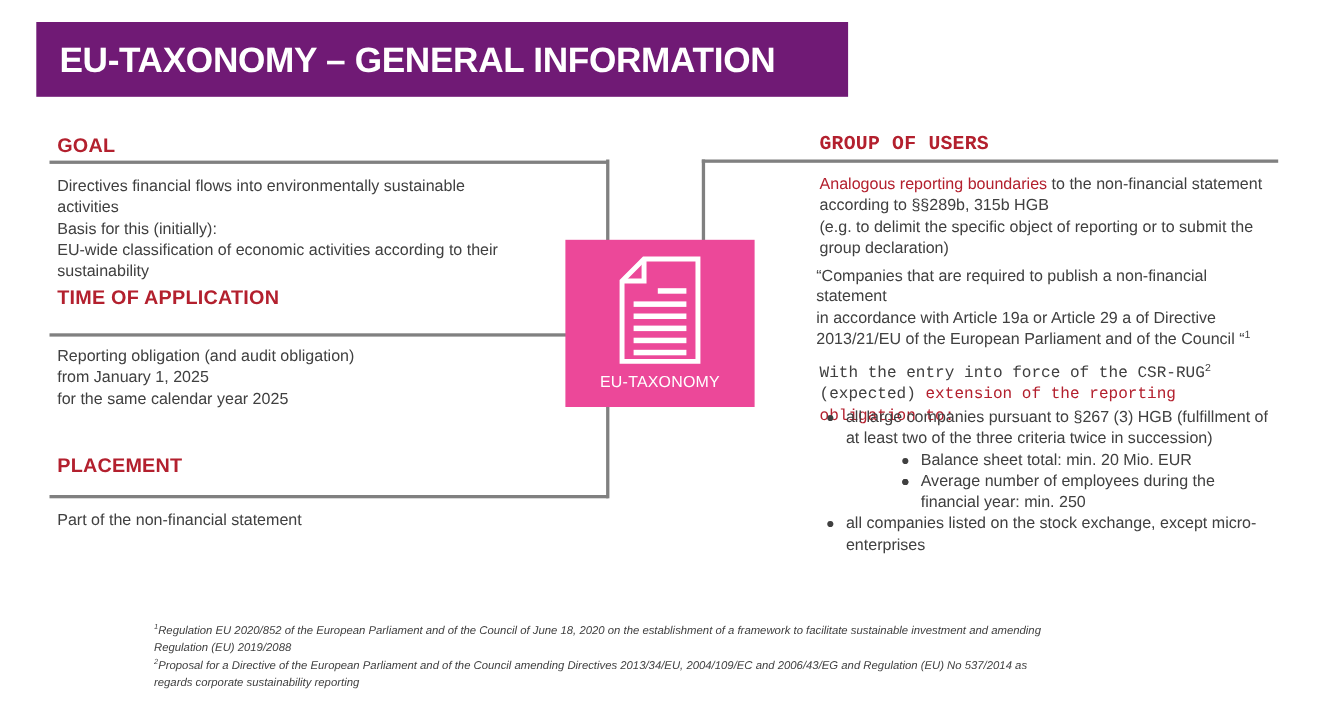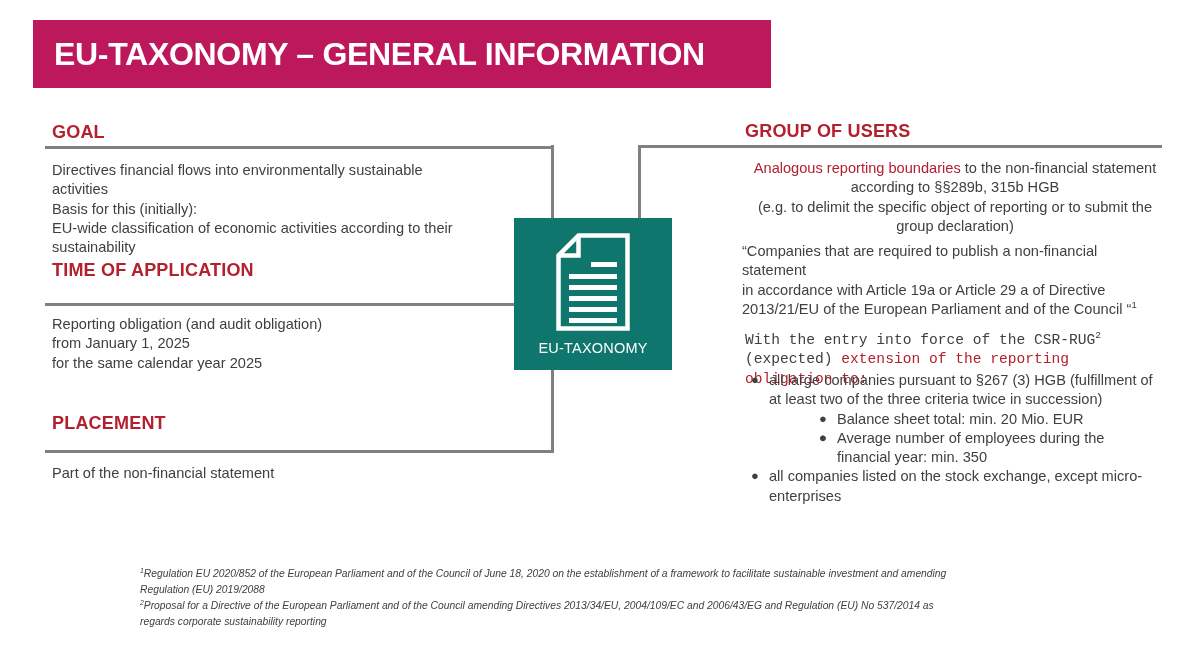--- a/index.html
+++ b/index.html
@@ -20,21 +20,21 @@
     overflow: hidden;
   }
 
   
   .title-bar {
     position: absolute;
     left: 33px;
     top: 20px;
     width: 738px;
     height: 68px;
-    background: #be185d;
+    background: #701a75;
     display: flex;
     align-items: center;
     padding-left: 21px;
     box-sizing: border-box;
   }
   .title-bar .title-text {
     color: #ffffff;
     font-size: 32px;
     font-weight: bold;
     letter-spacing: -0.3px;
@@ -90,23 +90,23 @@
     font-size: 0.66em;
     vertical-align: super;
     line-height: 0;
   }
 
   
   .center-tile {
     position: absolute;
     left: 514px;
     top: 218px;
-    width: 158px;
+    width: 172px;
     height: 152px;
-    background: #0f766e;
+    background: #ec4899;
     z-index: 5;
   }
   .center-tile .doc-icon {
     position: absolute;
     left: 50%;
     top: 14px;
     transform: translateX(-50%);
   }
   .center-tile .tile-label {
     position: absolute;
@@ -215,23 +215,23 @@
         <rect x="14" y="75" width="48" height="5" fill="#ffffff"></rect>
         <rect x="14" y="86" width="48" height="5" fill="#ffffff"></rect>
       </svg>
     </span>
     <div class="tile-label">EU-TAXONOMY</div>
   </div>
 
   <div class="vline" style="left:638px; top:145px; height:75px;"></div>
   <div class="rule" style="left:638px; top:145px; width:524px;"></div>
 
-  <div class="sec-head" style="left:745px; top:122px;">GROUP OF USERS</div>
-
-  <div class="body-text" style="left:745px; top:159px; width:420px;text-align:center;">
+  <div class="sec-head" style="left:745px; top:122px;font-family:Liberation Mono, monospace;">GROUP OF USERS</div>
+
+  <div class="body-text" style="left:745px; top:159px; width:420px;">
     <div><span class="red">Analogous reporting boundaries</span><span> to the non-financial statement</span></div>
     <div>according to §§289b, 315b HGB</div>
     <div class="ital">(e.g. to delimit the specific object of reporting or to submit the</div>
     <div class="ital">group declaration)</div>
   </div>
 
   <div class="body-text" style="left:742px; top:242px; width:420px;">
     <div>“Companies that are required to publish a non-financial statement</div>
     <div>in accordance with Article 19a or Article 29 a of Directive</div>
     <div><span>2013/21/EU of the European Parliament and of the Council “</span><sup>1</sup></div>
@@ -249,21 +249,21 @@
         <ul class="lvl2">
           <li>
             <span class="bul">●</span>
             <span>Balance sheet total: min. 20 Mio. EUR</span>
           </li>
           <li>
             <span class="bul">●</span>
           </li>
           <li>
             <span class="bul">●</span>
-            <span>Average number of employees during the financial year: min. 350</span>
+            <span>Average number of employees during the financial year: min. 250</span>
           </li>
         </ul>
       </li>
       <li>
         <span class="bul">●</span>
         <span>all companies listed on the stock exchange, except micro-enterprises</span>
       </li>
     </ul>
   </div>
 

